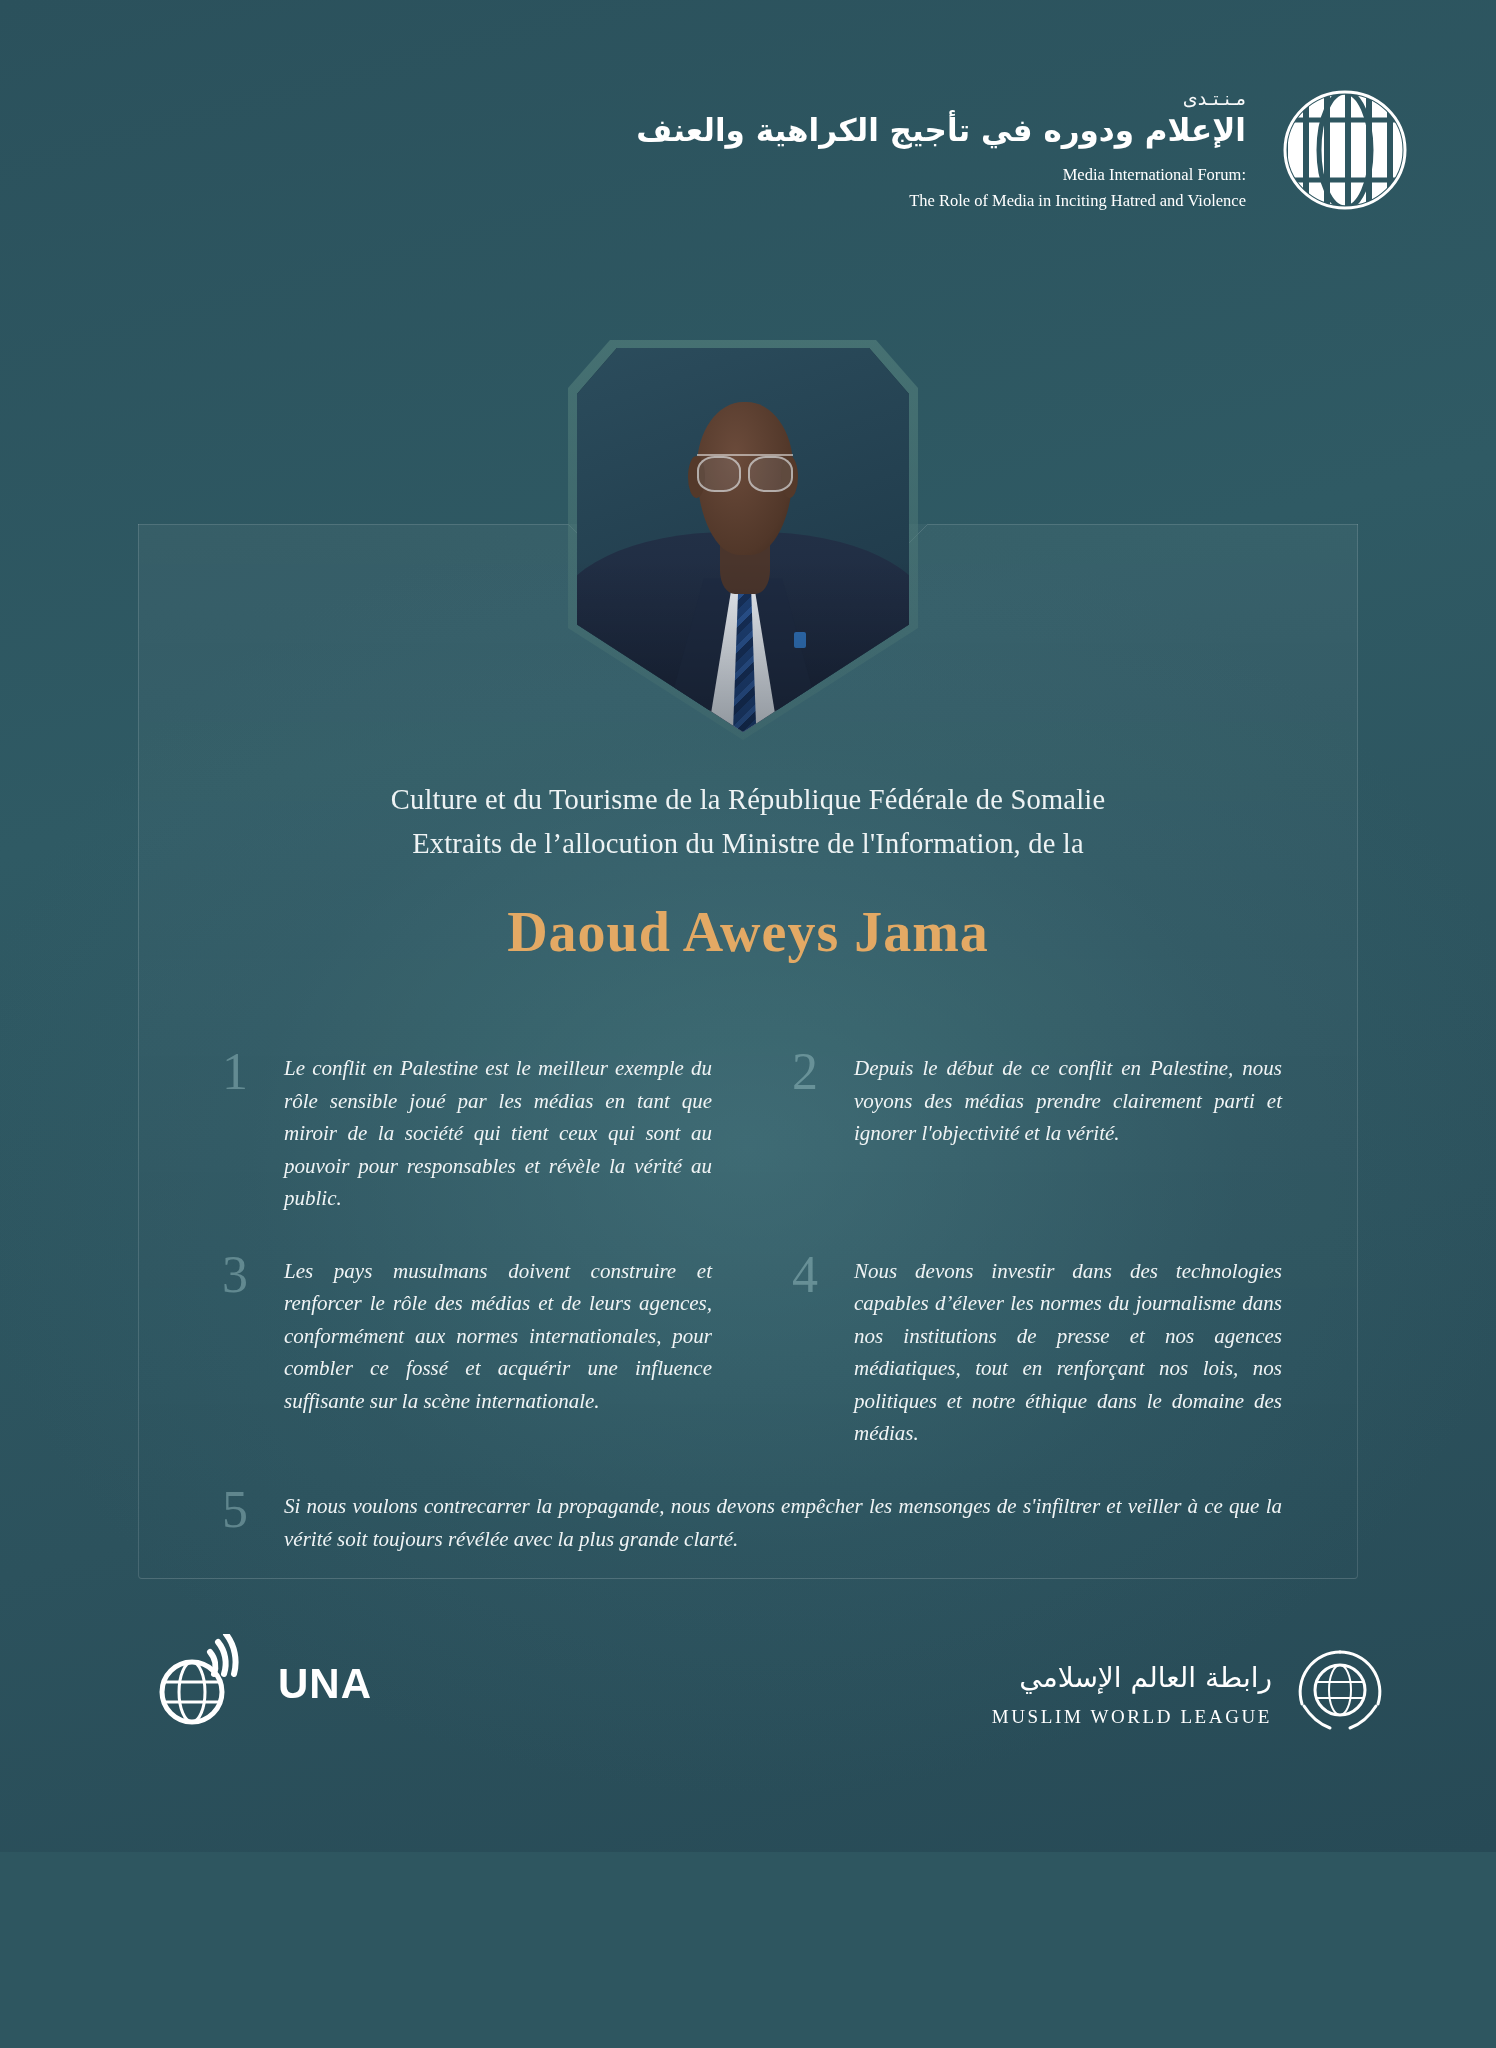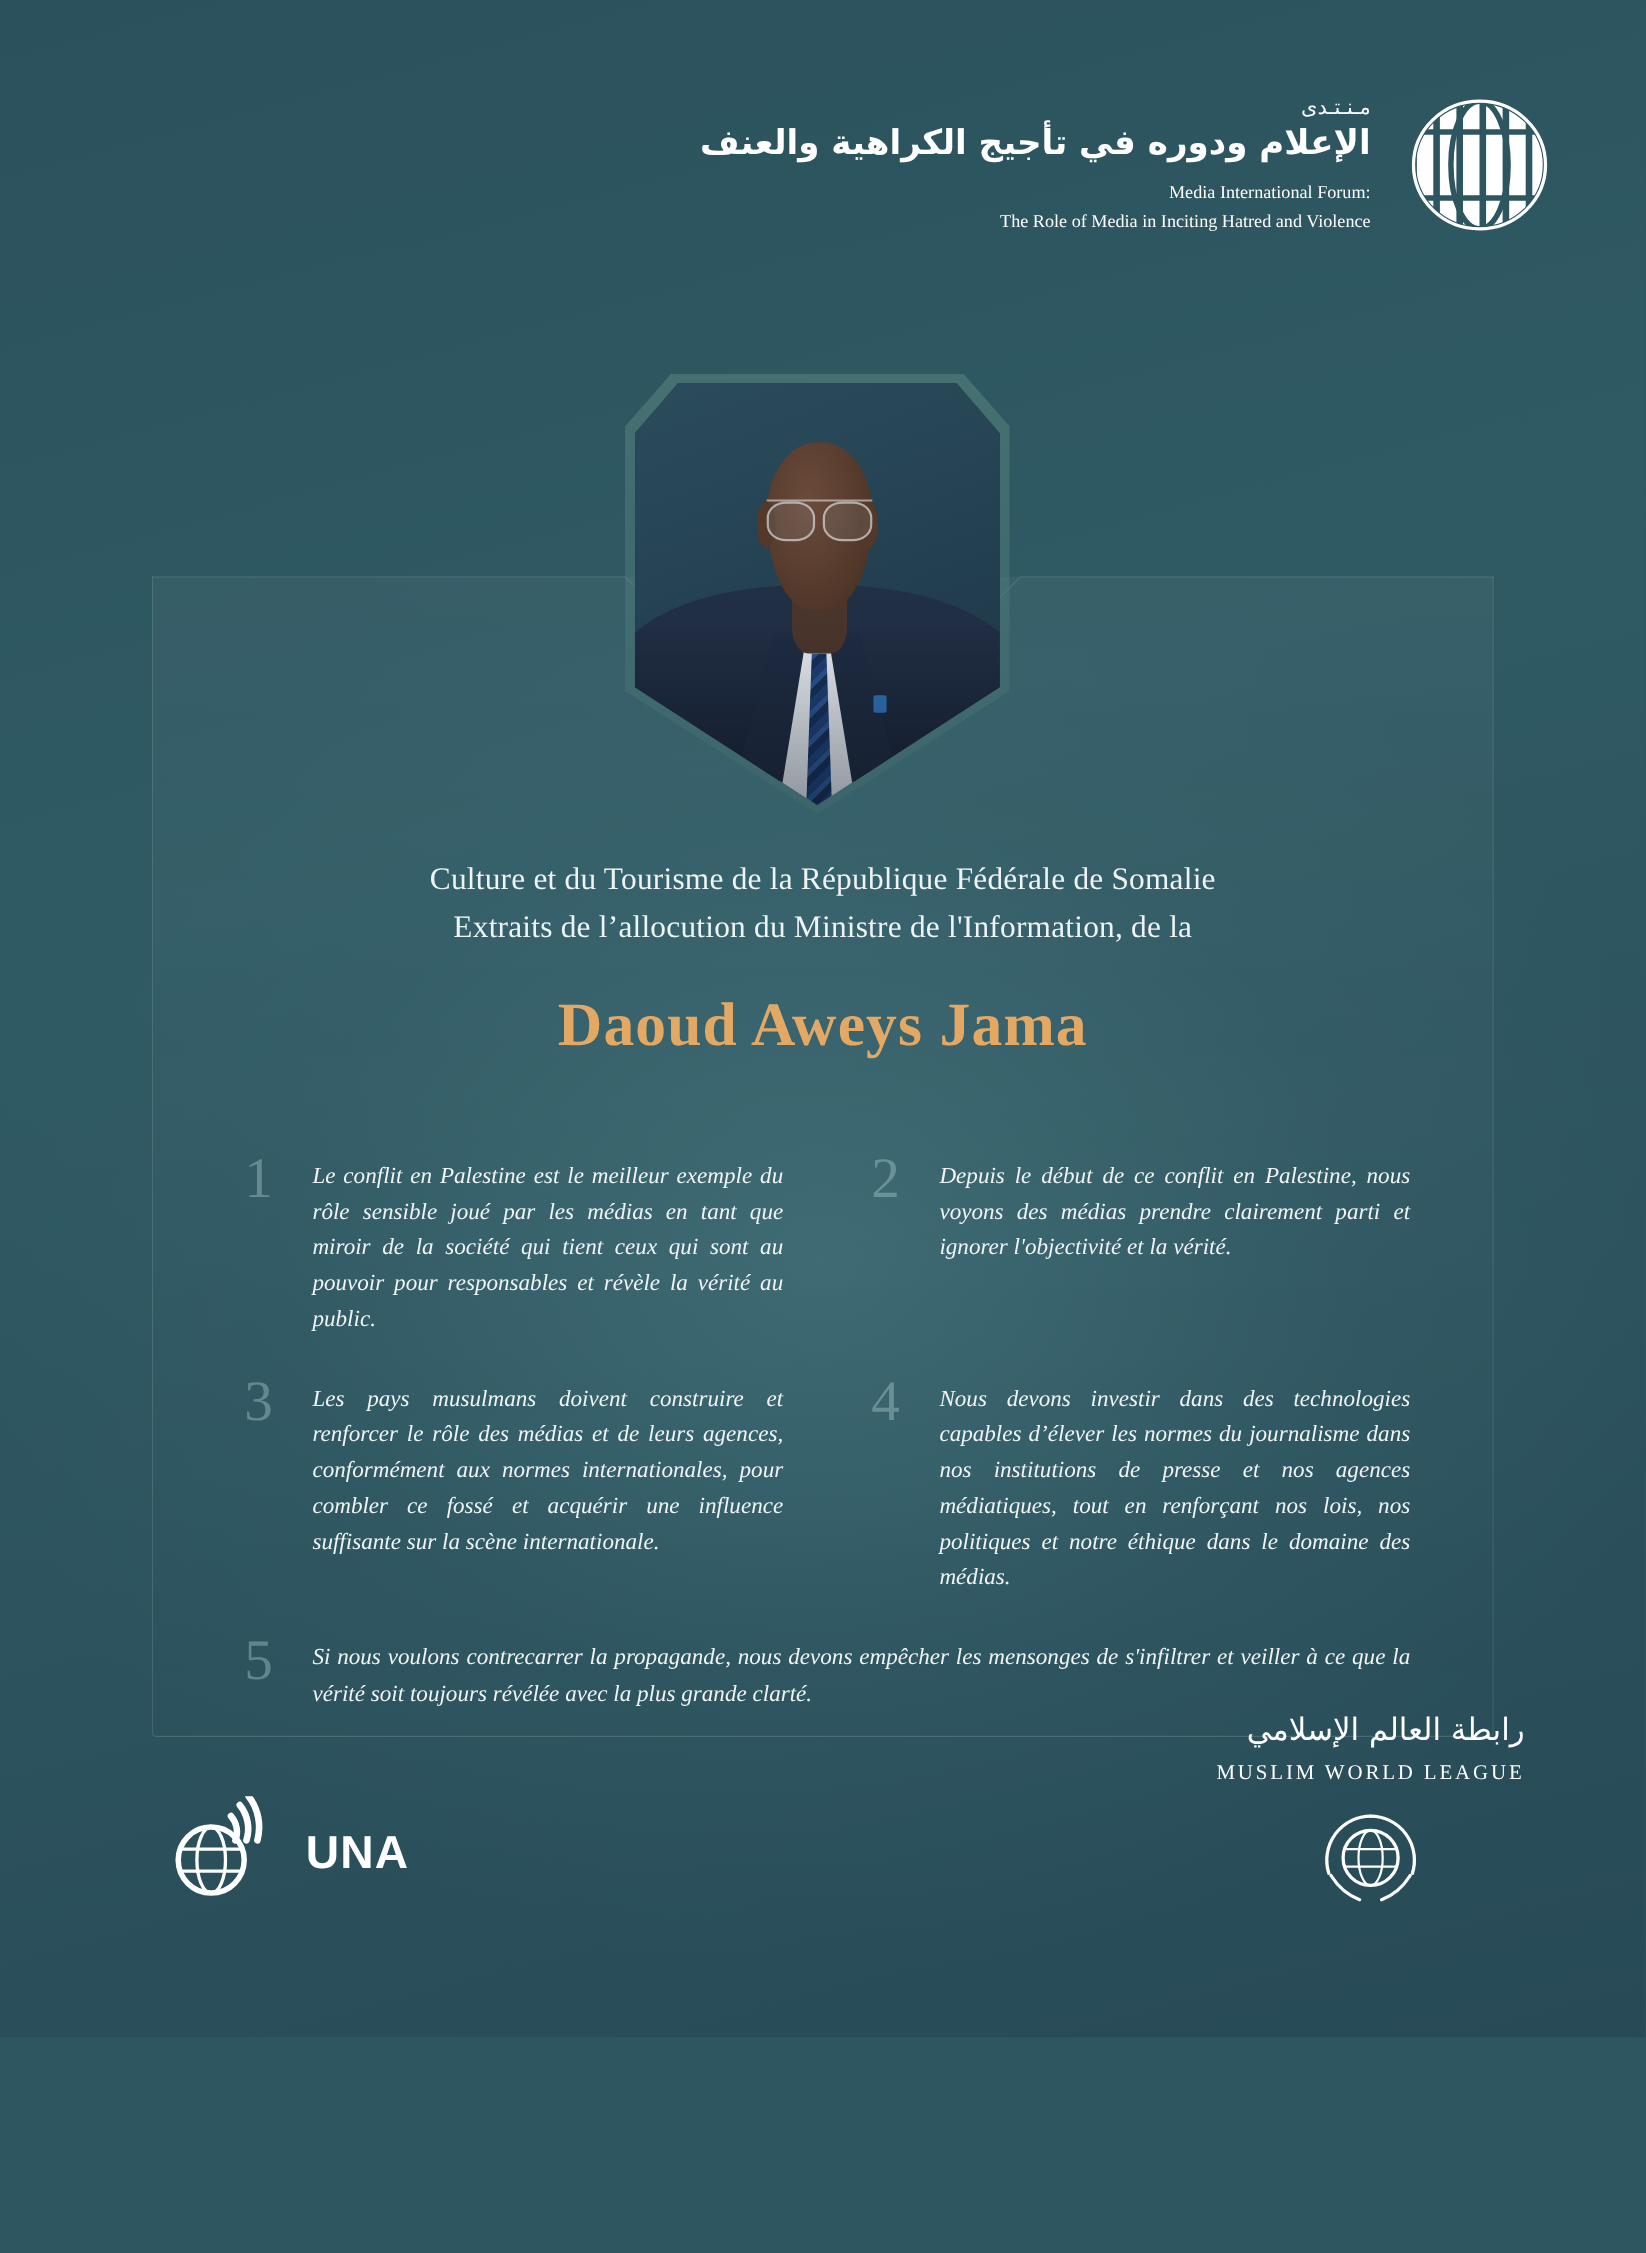--- a/index.html
+++ b/index.html
@@ -222,21 +222,20 @@
     letter-spacing: 1px;
   }
   .mwl {
     position: absolute;
     right: 110px;
     bottom: 110px;
     display: flex;
     align-items: center;
     gap: 22px;
     color: #ffffff;
-    flex-direction: column;
   }
   .mwl-texts { text-align: right; }
   .mwl-ar {
     font-family: "DejaVu Sans", sans-serif;
     font-size: 28px;
     direction: rtl;
     margin-bottom: 10px;
     letter-spacing: 0;
   }
   .mwl-en {

